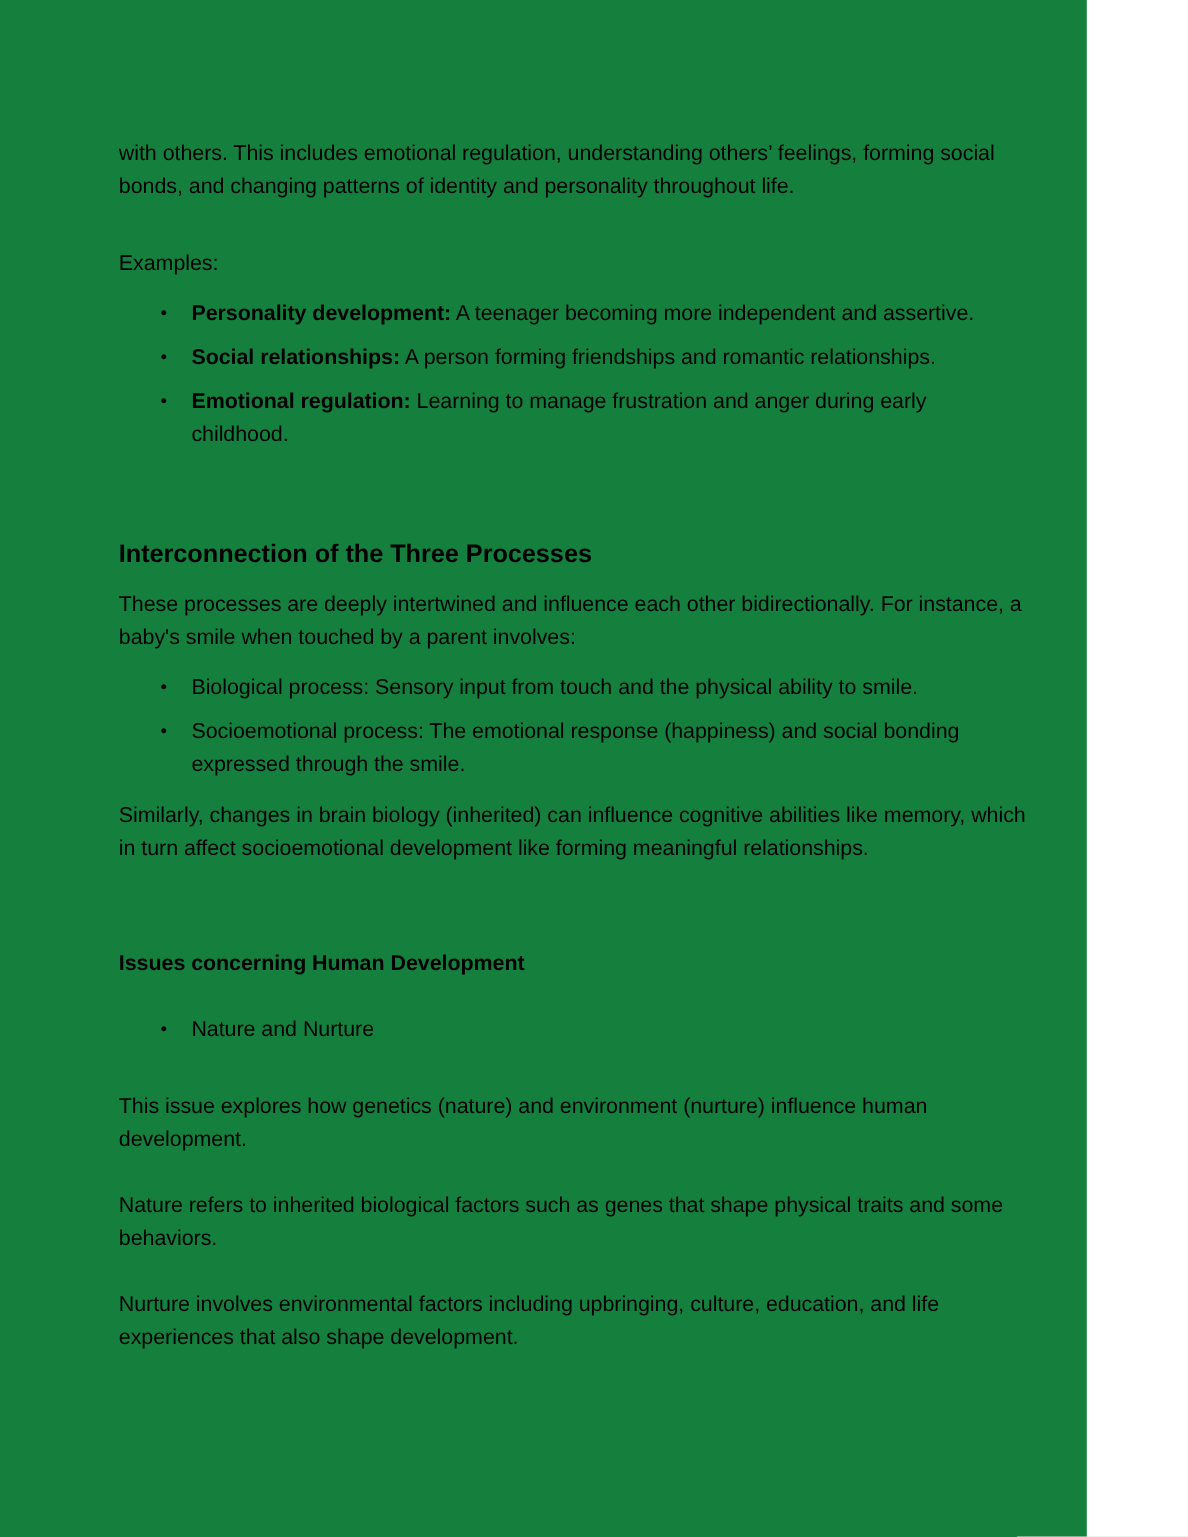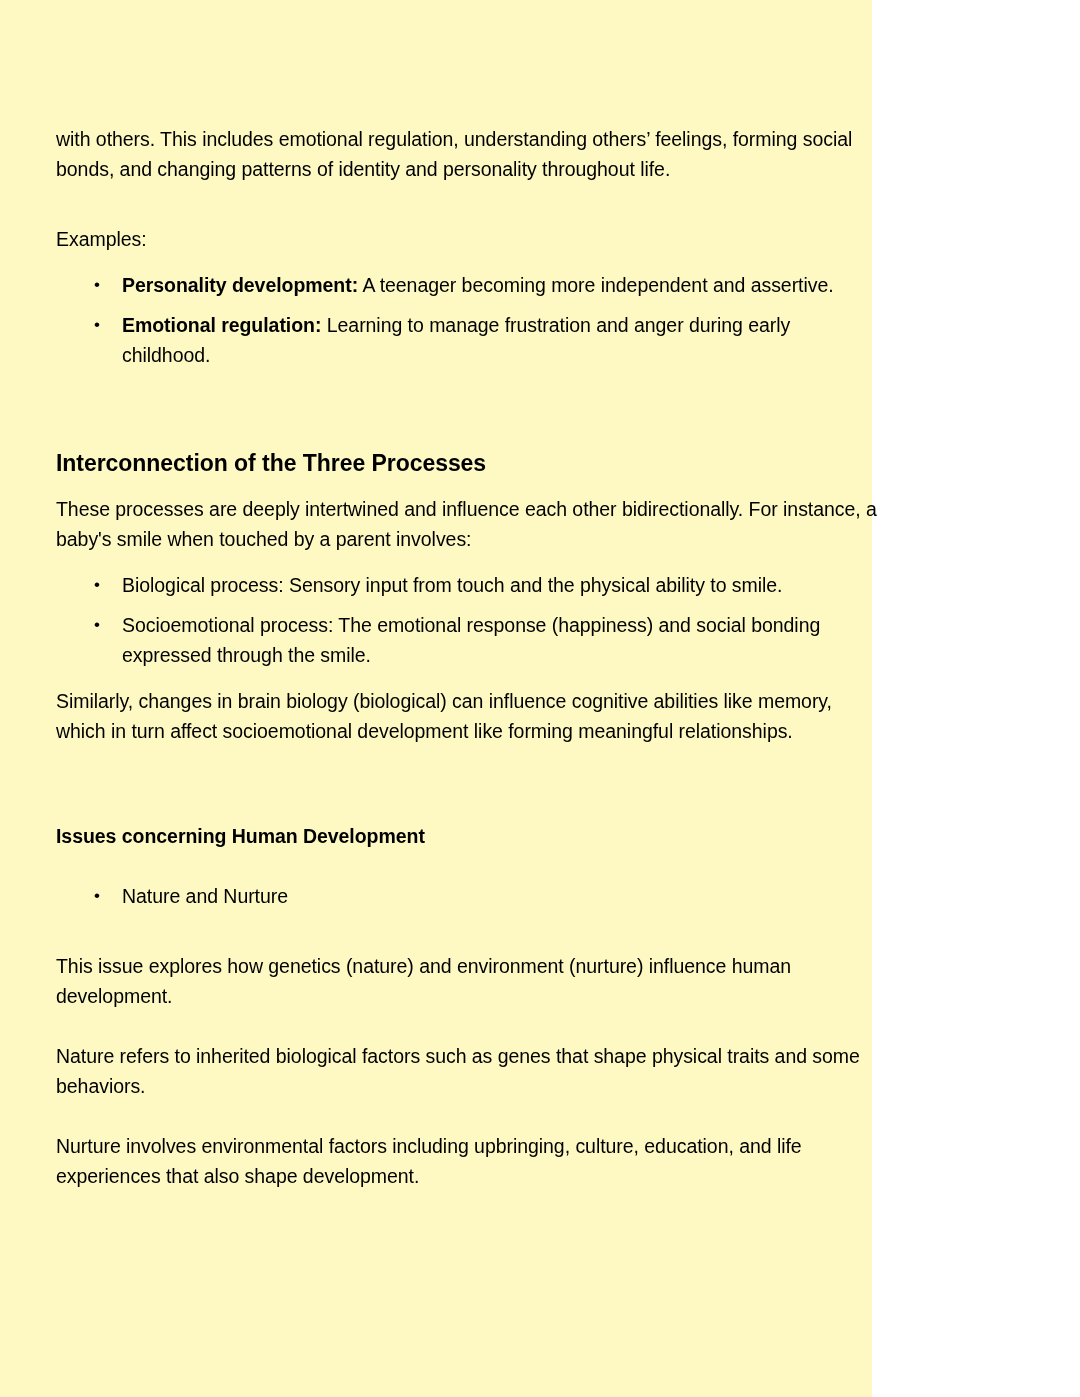--- a/index.html
+++ b/index.html
@@ -9,25 +9,25 @@
   }
   body {
     width: 1080px;
     height: 1397px;
     font-family: "Liberation Sans", sans-serif;
     color: #000000;
     -webkit-font-smoothing: antialiased;
   }
   .page {
     position: relative;
-    width: 872px;
+    width: 988px;
     height: 1397px;
-    background: #fef9c3;
+    background: #15803d;
     box-sizing: border-box;
-    padding: 124px 130px 0 56px;
+    padding: 124px 130px 0 108px;
   }
   .doc {
     width: 826px;
   }
   p.para {
     margin: 0;
     font-size: 19.5px;
     line-height: 30px;
     letter-spacing: -0.05px;
     text-align: left;
@@ -97,20 +97,21 @@
     <p class="para">with others. This includes emotional regulation, understanding others’ feelings, forming social bonds, and changing patterns of identity and personality throughout life.</p>
 
     <div class="gap-md"></div>
 
     <p class="label-bold">Examples:</p>
 
     <div class="gap-tiny"></div>
 
     <ul class="bullets">
       <li><span class="lead">Personality development:</span><span> A teenager becoming more independent and assertive.</span></li>
+      <li><span class="lead">Social relationships:</span><span> A person forming friendships and romantic relationships.</span></li>
       <li><span class="lead">Emotional regulation:</span><span> Learning to manage frustration and anger during early childhood.</span></li>
     </ul>
 
     <div class="gap-tiny"></div>
 
 
     <div class="gap-lg"></div>
 
     <h3 class="section-heading">Interconnection of the Three Processes</h3>
 
@@ -120,21 +121,21 @@
 
     <div class="gap-tiny"></div>
 
     <ul class="bullets tight">
       <li>Biological process: Sensory input from touch and the physical ability to smile.</li>
       <li>Socioemotional process: The emotional response (happiness) and social bonding expressed through the smile.</li>
     </ul>
 
     <div class="gap-tiny"></div>
 
-    <p class="para">Similarly, changes in brain biology (biological) can influence cognitive abilities like memory, which in turn affect socioemotional development like forming meaningful relationships.</p>
+    <p class="para">Similarly, changes in brain biology (inherited) can influence cognitive abilities like memory, which in turn affect socioemotional development like forming meaningful relationships.</p>
 
     <div class="gap-xl"></div>
 
     <h3 class="center-heading">Issues concerning Human Development</h3>
 
     <div class="gap-sm"></div>
 
     <ul class="bullets">
       <li>Nature and Nurture</li>
     </ul>

